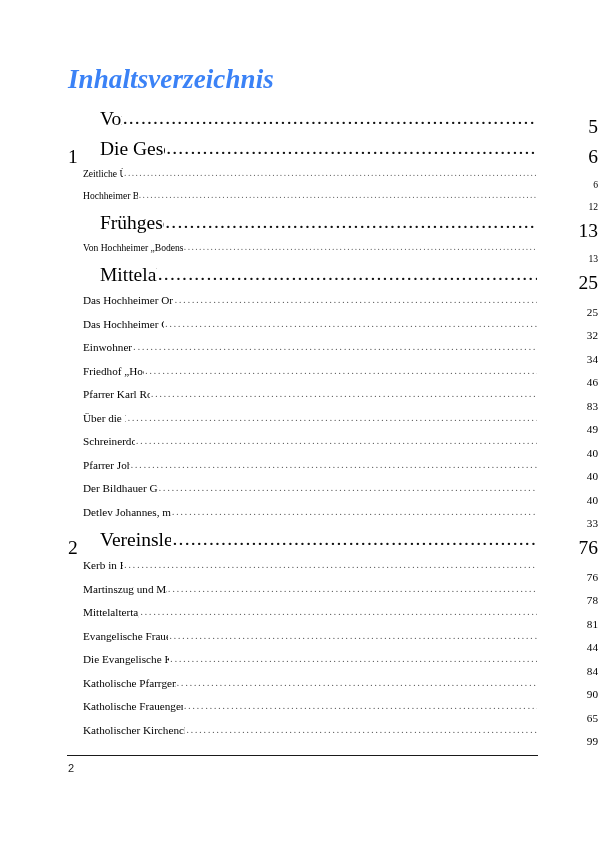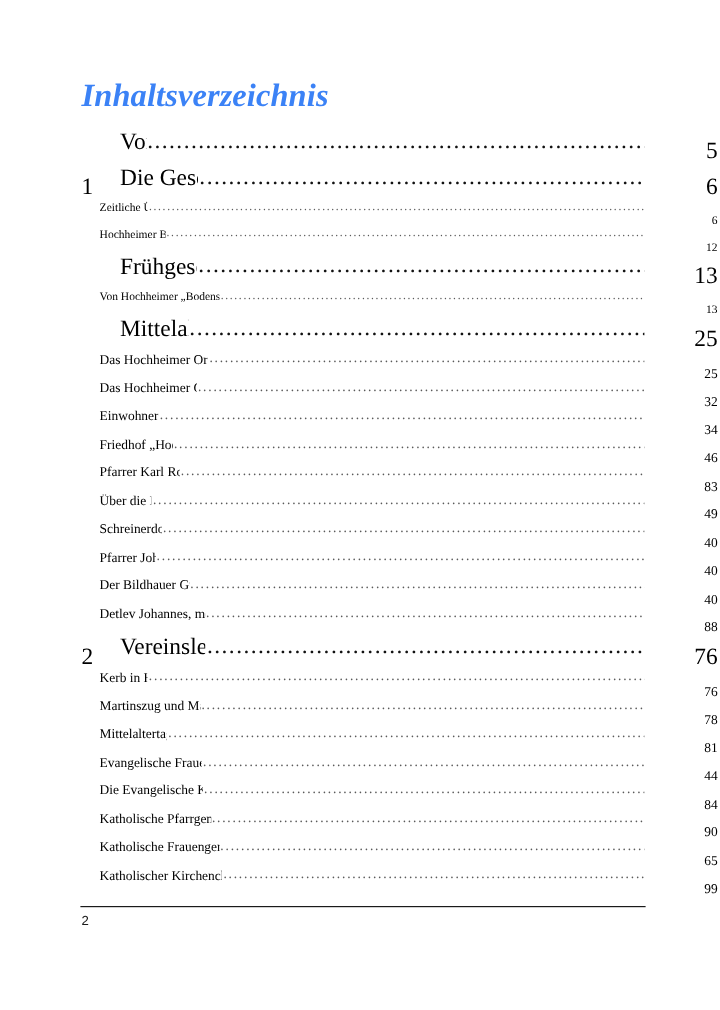--- a/index.html
+++ b/index.html
@@ -224,21 +224,21 @@
         <span class="toc-page">40</span>
       </div>
       <div class="toc-row lvl2">
         <span class="toc-label">Der Bildhauer Gustav Nonnenmacher</span>
         <span class="toc-leader">........................................................................................................................................................................................................</span>
         <span class="toc-page">40</span>
       </div>
       <div class="toc-row lvl2">
         <span class="toc-label">Detlev Johannes, mehr als ein Heimatforscher</span>
         <span class="toc-leader">........................................................................................................................................................................................................</span>
-        <span class="toc-page">88</span>
+        <span class="toc-page">33</span>
       </div>
       <div class="toc-row lvl1">
         <span class="toc-num-prefix">2</span>
         <span class="toc-label">Vereinsleben und Institutionen</span>
         <span class="toc-leader">........................................................................................................................................................................................................</span>
         <span class="toc-page">76</span>
       </div>
       <div class="toc-row lvl2">
         <span class="toc-label">Kerb in Hochheim</span>
         <span class="toc-leader">........................................................................................................................................................................................................</span>

